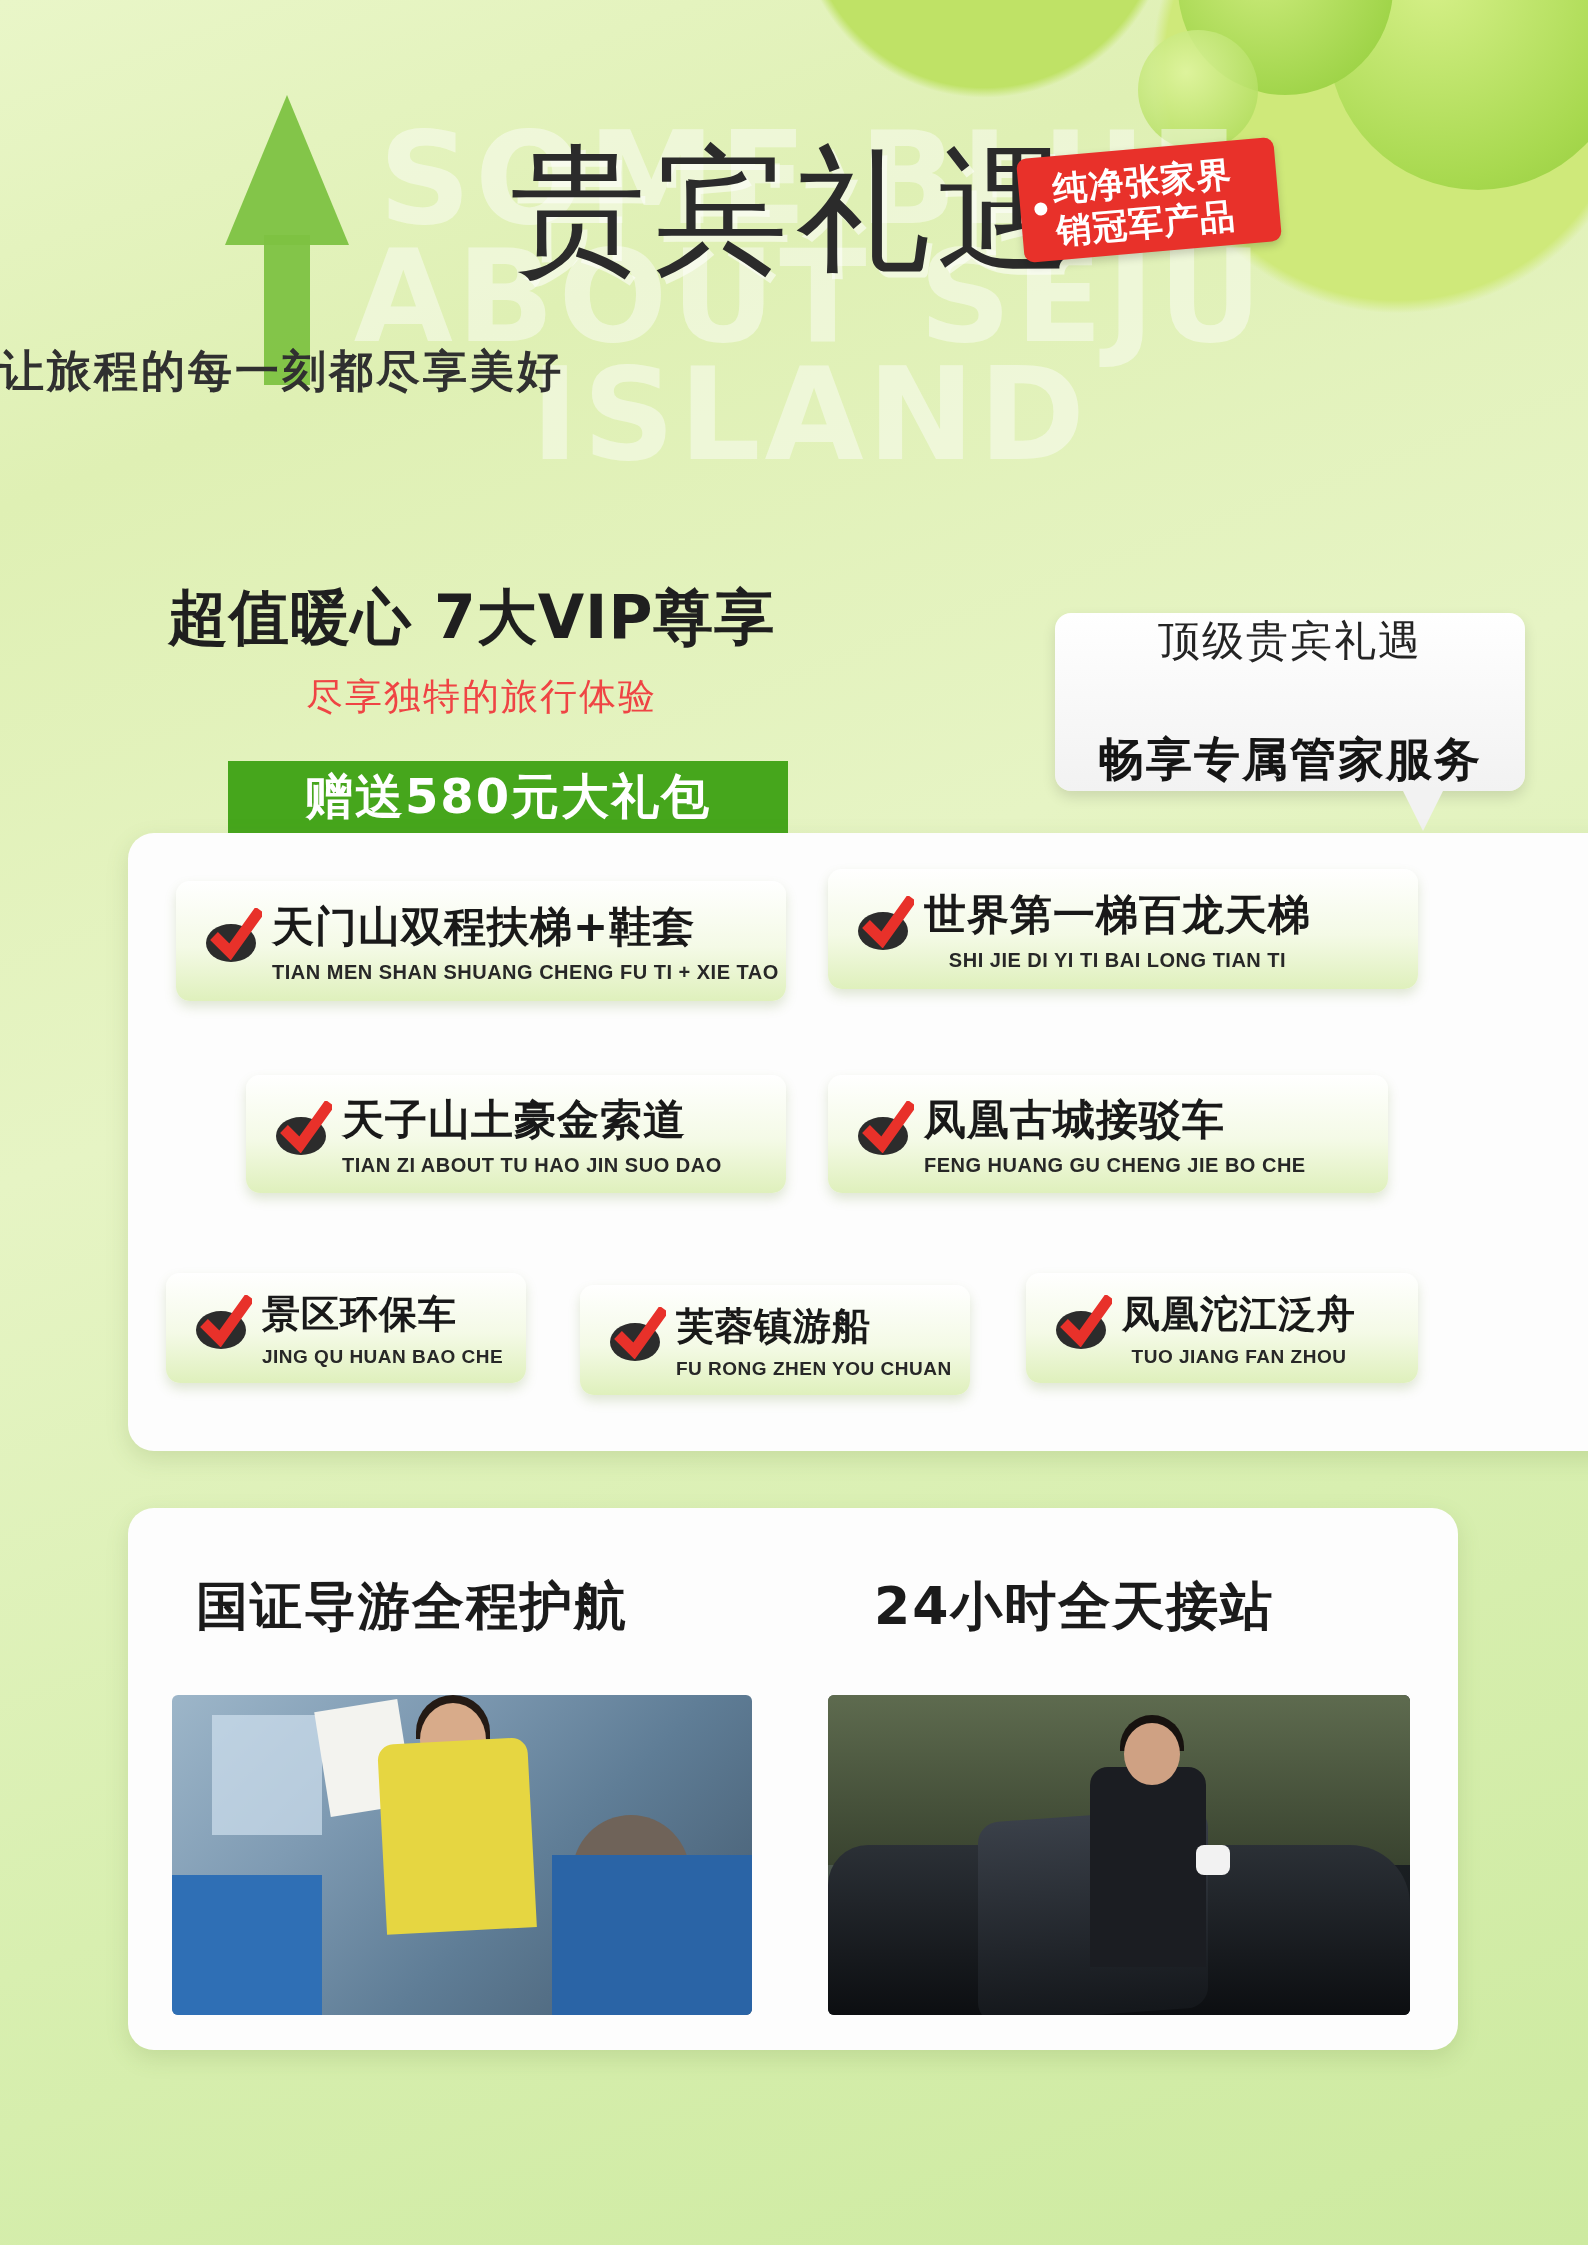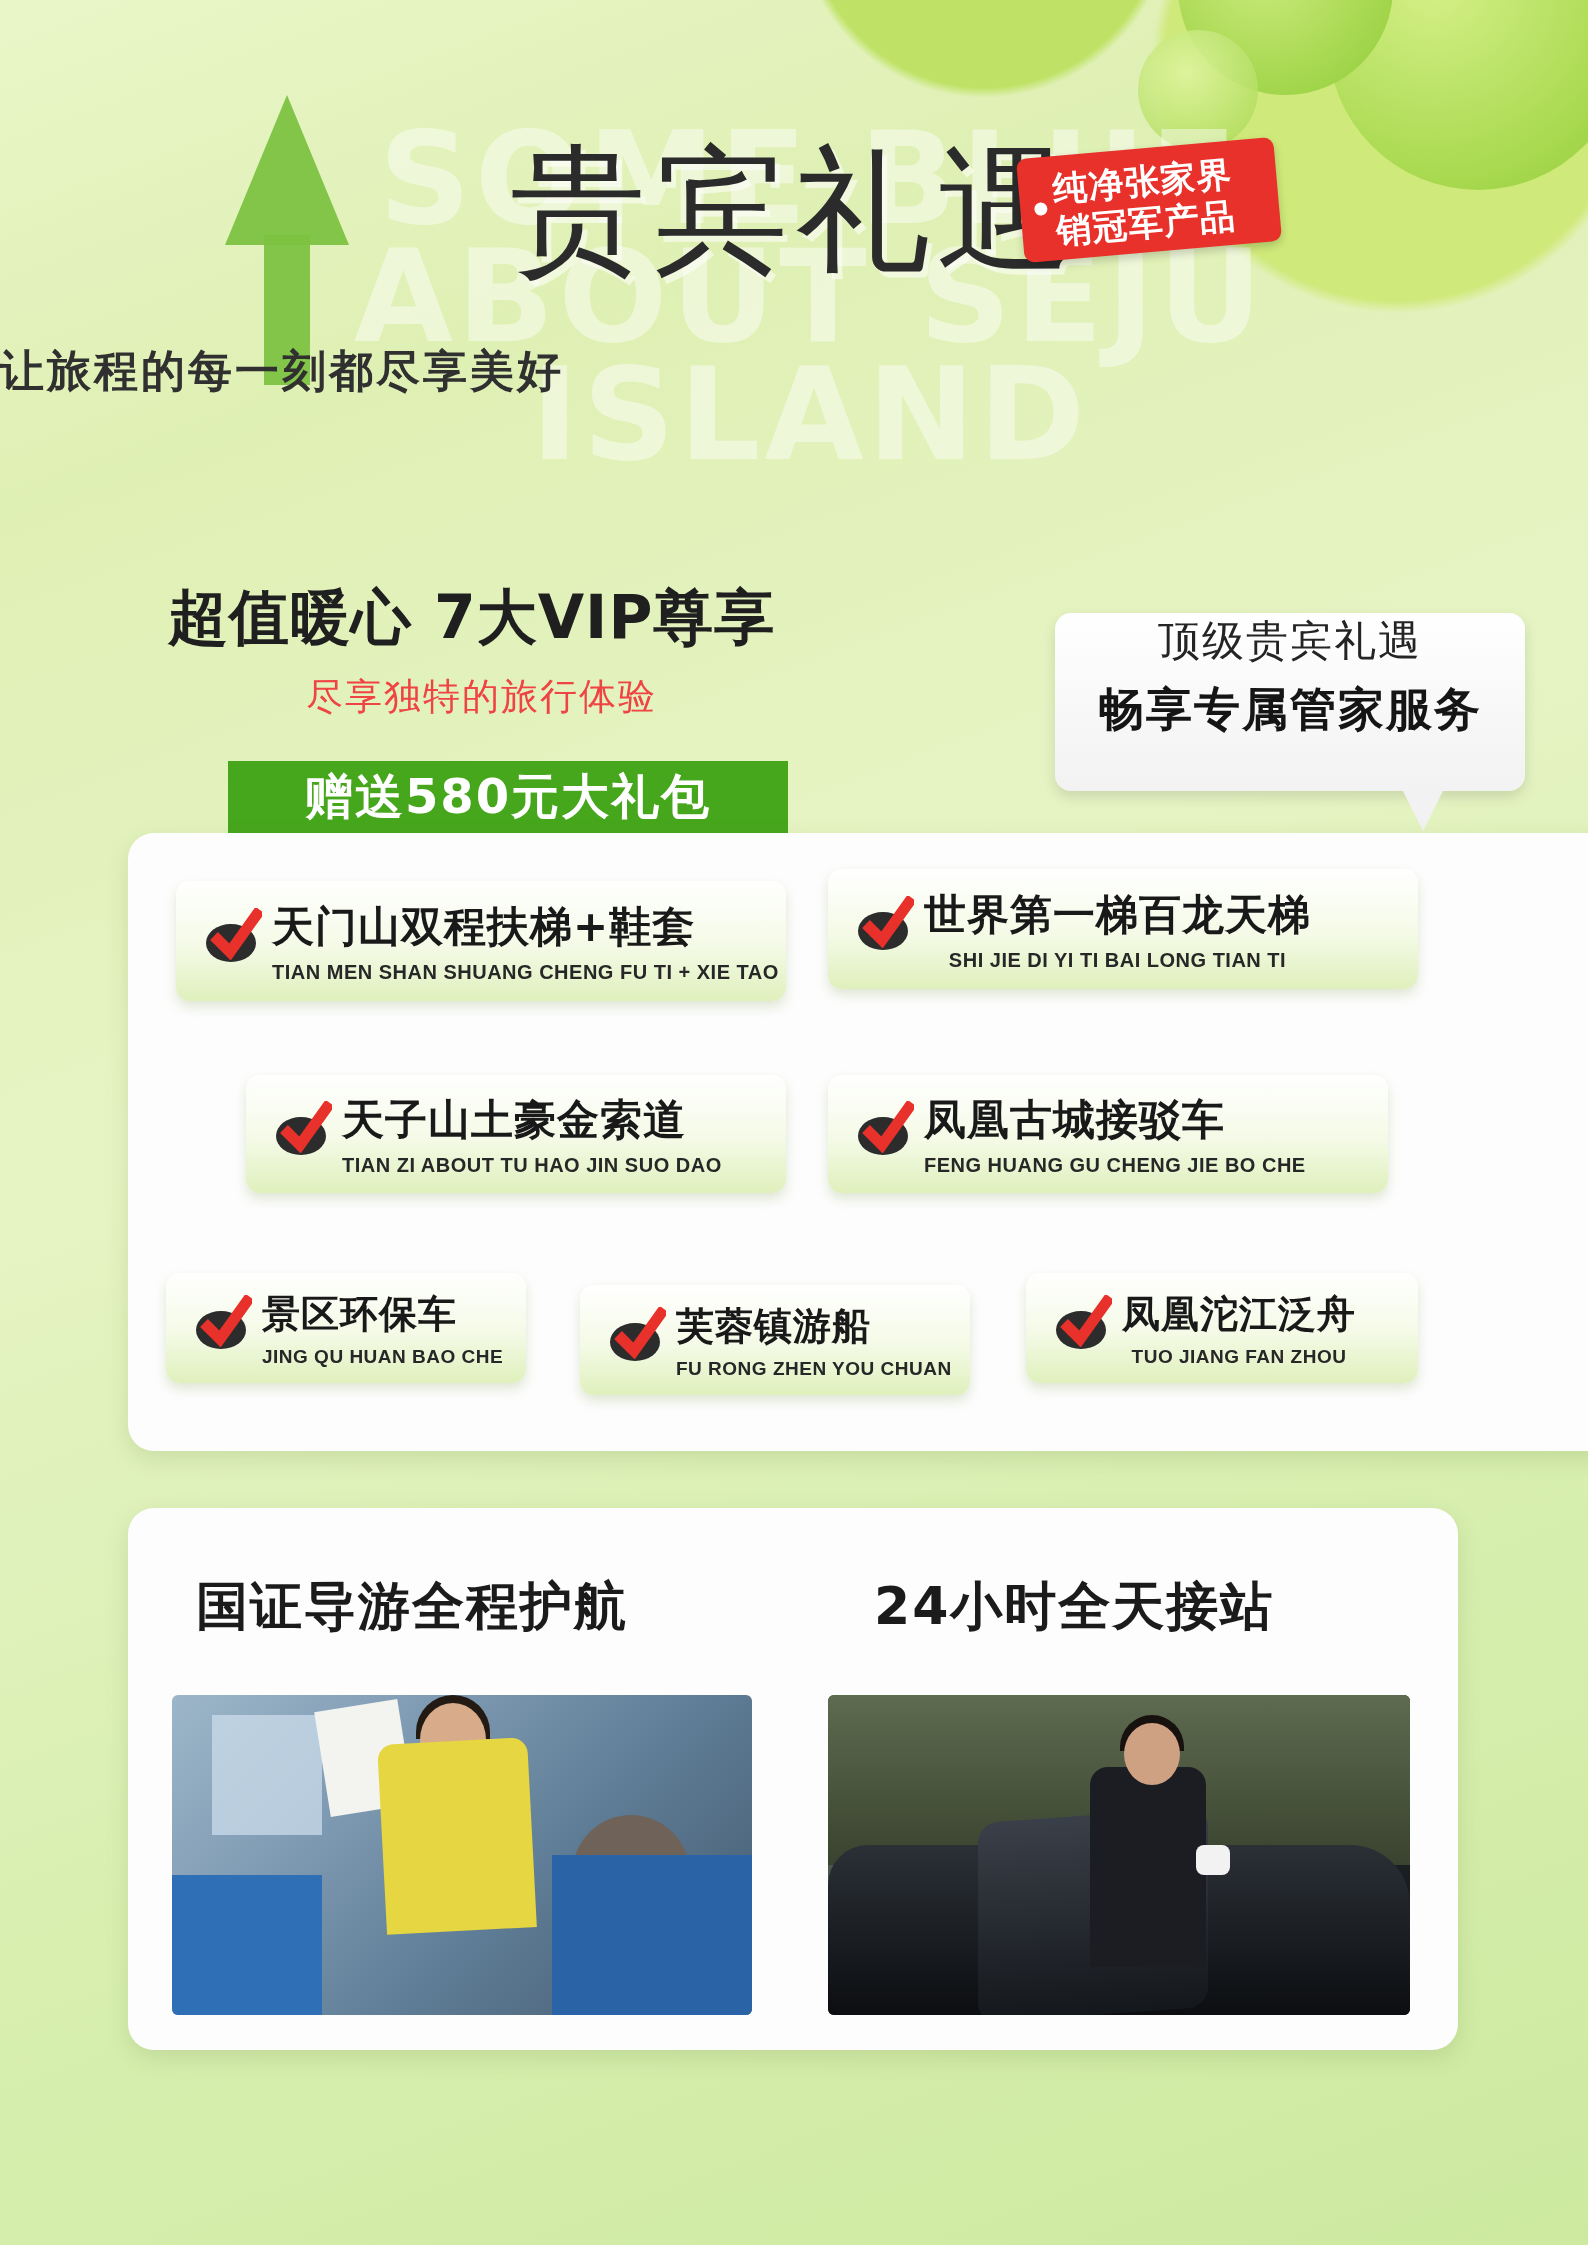--- a/index.html
+++ b/index.html
@@ -87,21 +87,21 @@
     background:#46a61c; display:flex; align-items:center; justify-content:center;
     color:#fff; font-family:"DejaVu Sans", sans-serif; font-weight:bold;
     font-size:48px; letter-spacing:2px;margin-top:33px;
   }
 
   
   .bubble {
     position:absolute; left:1055px; top:613px; width:470px; height:178px;
     background:linear-gradient(180deg,#ffffff,#f2f2f2);
     border-radius:16px; box-shadow:0 6px 14px rgba(0,0,0,.12);
-    display:flex; flex-direction:column; align-items:center; justify-content:flex-start;
+    display:flex; flex-direction:column; align-items:center; justify-content:space-between;
   }
   .bubble .l1 { font-family:"DejaVu Sans", sans-serif; font-size:42px; color:#242424; letter-spacing:2px; }
   .bubble .l2 { font-family:"DejaVu Sans", sans-serif; font-weight:bold; font-size:46px; color:#151515; letter-spacing:2px; margin-top:10px; }
   .bubble:after {
     content:""; position:absolute; right:80px; bottom:-40px;
     border-left:22px solid transparent; border-right:22px solid transparent;
     border-top:44px solid #f2f2f2;
   }
 
   

